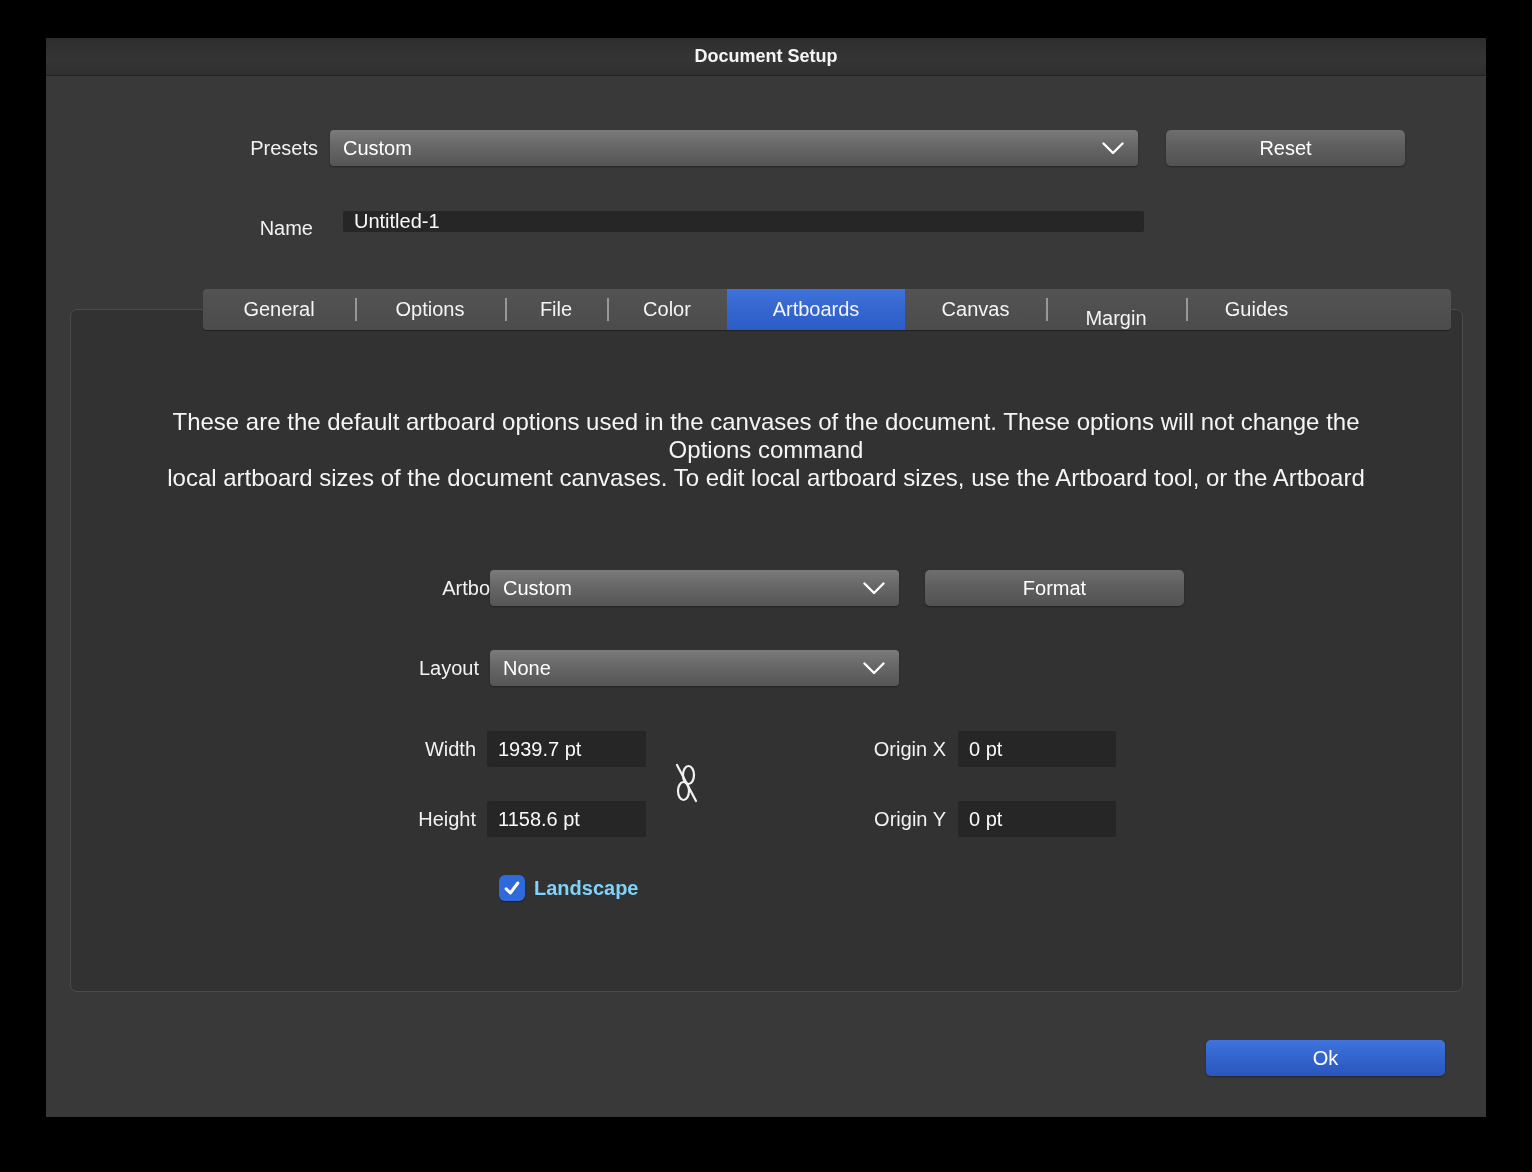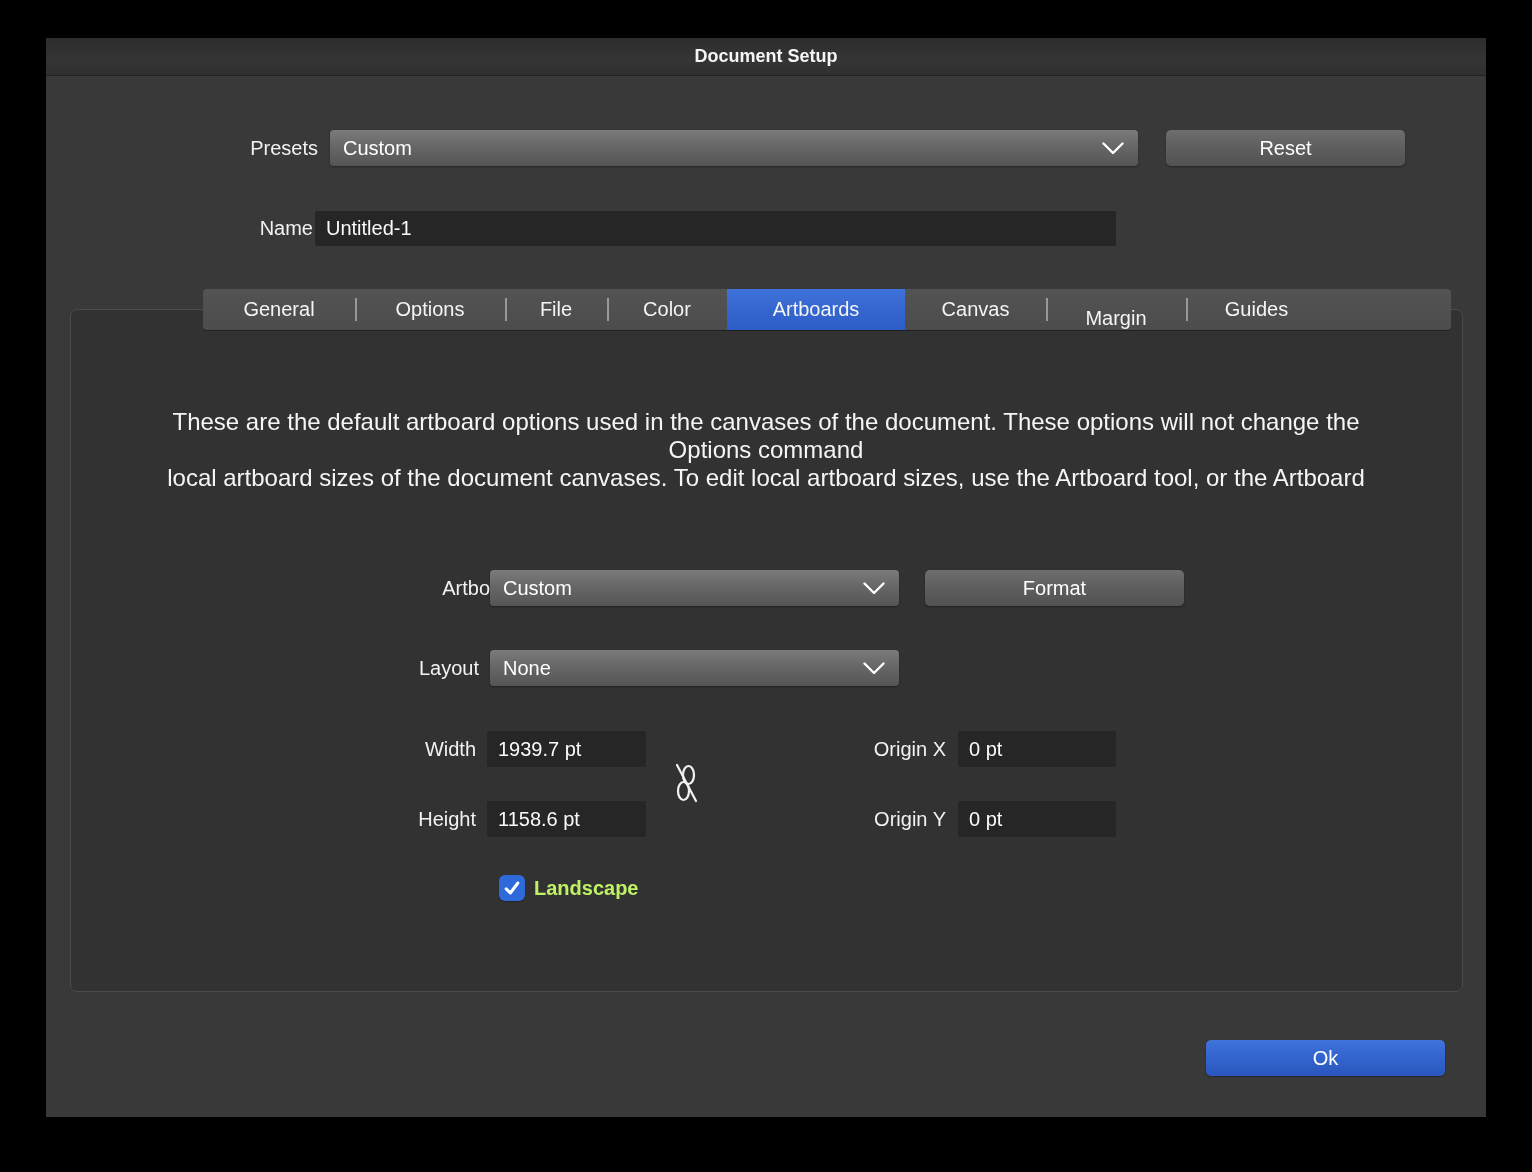--- a/index.html
+++ b/index.html
@@ -149,21 +149,21 @@
     display: flex; align-items: center; justify-content: center;
     z-index: 2;
     cursor: default;
   }
   .checkbox svg { display: none; }
   .checkbox.checked svg { display: block; }
   .checkbox-label {
     position: absolute;
     left: 488px; top: 837px; height: 26px;
     display: flex; align-items: center;
-    font-size: 20px; font-weight: 600; color: #bef264;
+    font-size: 20px; font-weight: 600; color: #7dd3fc;
     z-index: 2;
   }
 
   .z2 { z-index: 2; }
 </style>
 </head>
 <body>
 
 <div class="dialog">
 
@@ -176,21 +176,21 @@
     <span>Custom</span>
     <svg class="chev" viewBox="0 0 22 13">
       <polyline points="1.5,1.5 11,11 20.5,1.5" fill="none" stroke="#ffffff" stroke-width="2.4" stroke-linecap="round" stroke-linejoin="round"></polyline>
     </svg>
   </div>
   <div class="btn" style="left:1120px; top:92px; width:239px; height:36px;">
     <span>Reset</span>
   </div>
 
   <div class="lbl" style="left:0; width:267px; top:173px; height:35px;">Name</div>
-  <input class="field" style="left: 269px; top: 173px; width: 801px; height: 35px;" type="text" value="Untitled-1">
+  <input class="field" style="left: 297px; top: 173px; width: 801px; height: 21px;" type="text" value="Untitled-1">
 
   <div class="panel"></div>
 
   <div class="tabbar">
     <div class="tab">
         <span>General</span>
       </div>
     <div class="tab">
         <span>Options</span>
       </div>

